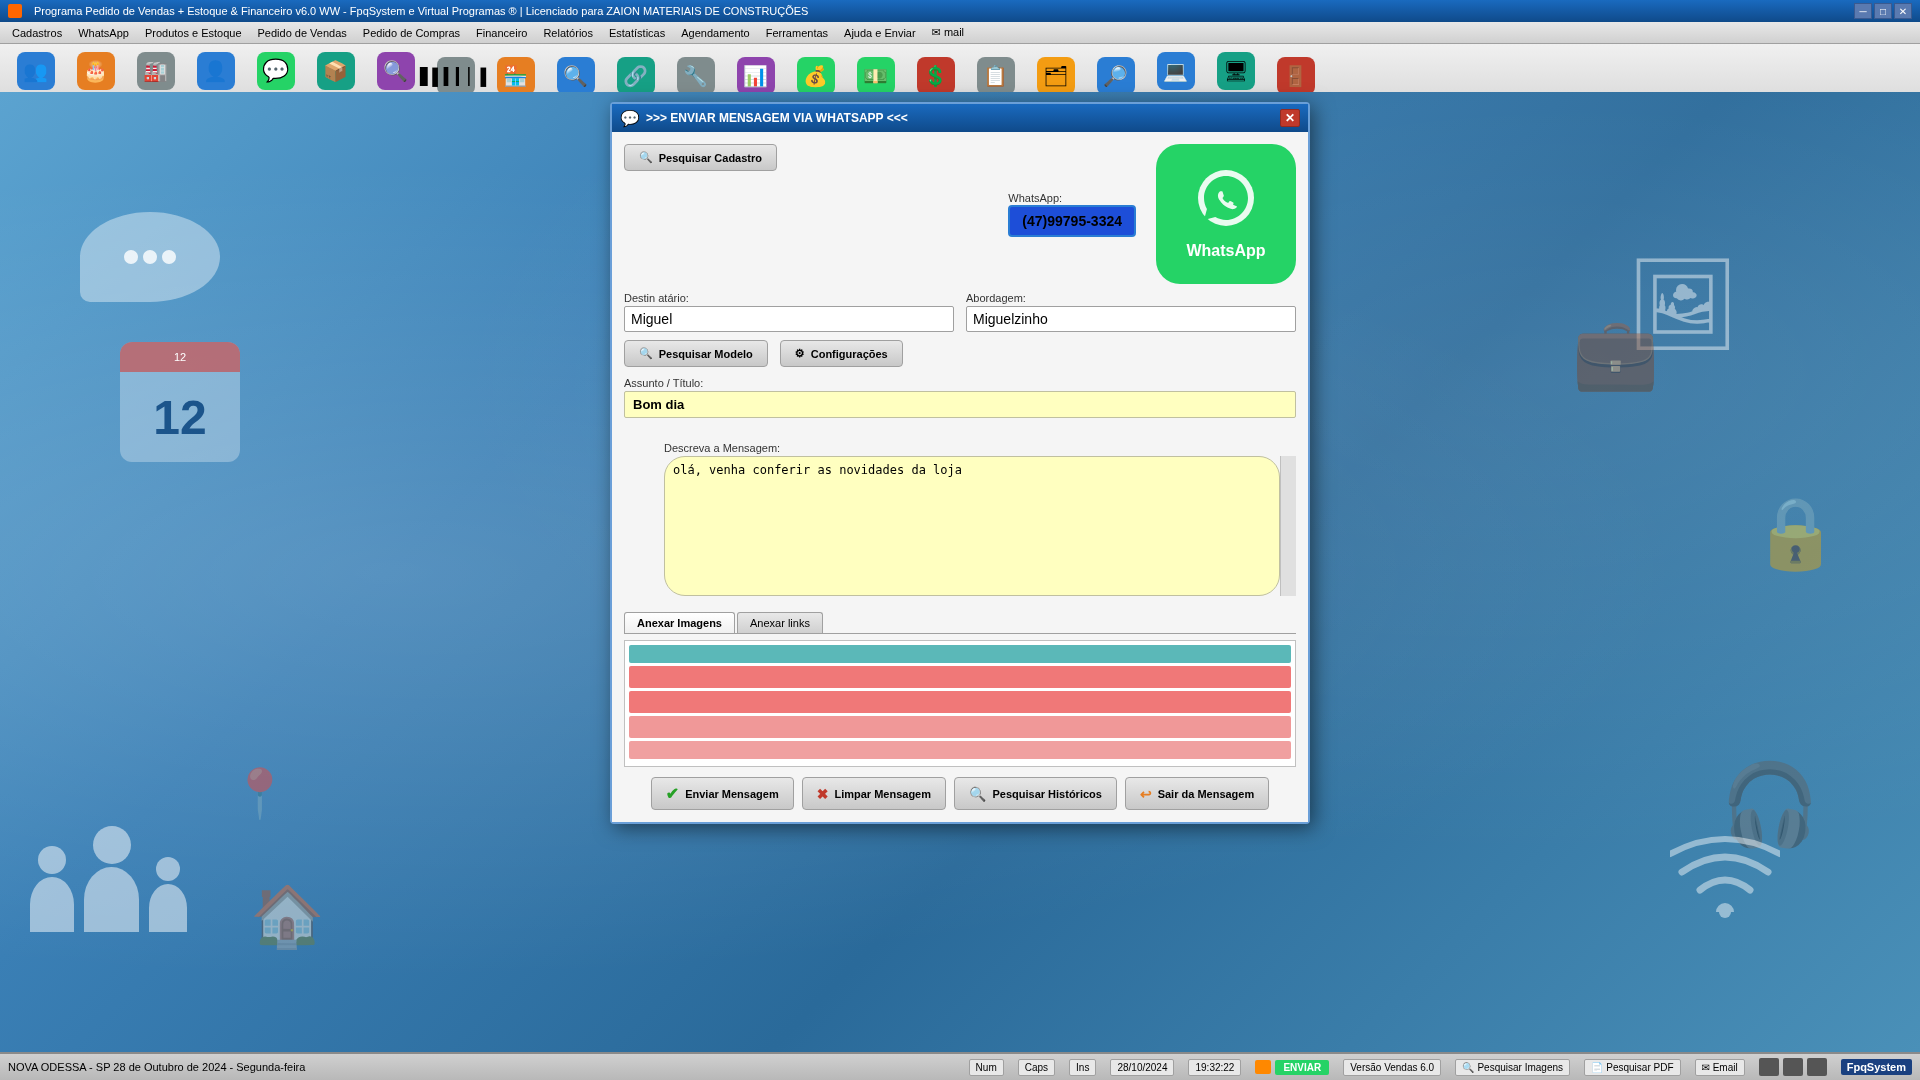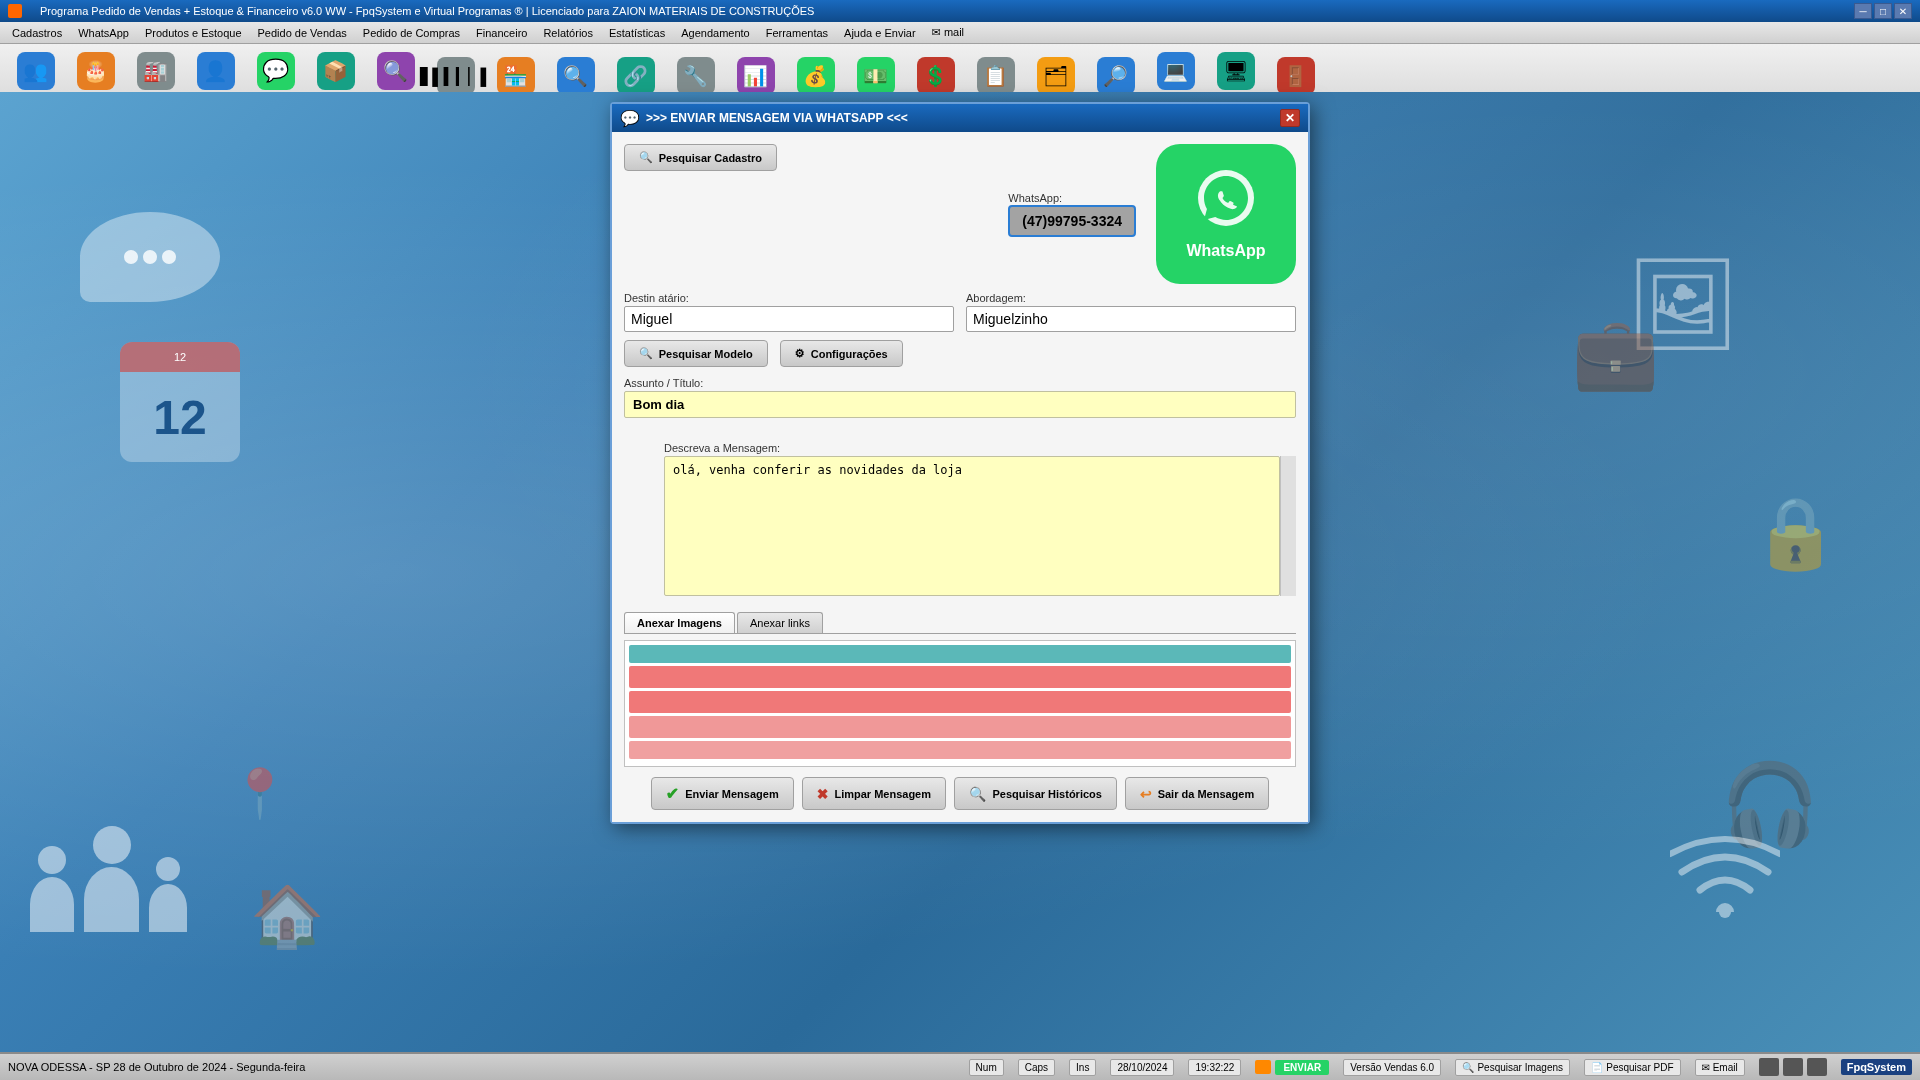--- a/index.html
+++ b/index.html
@@ -20,21 +20,21 @@
       display: flex;
       align-items: center;
       justify-content: space-between;
       padding: 0 8px;
       color: white;
       font-size: 11px;
     }
     .title-bar-left {
       display: flex;
       align-items: center;
-      gap: 18px;
+      gap: 12px;
     }
     .title-bar-icon {
       width: 14px;
       height: 14px;
       background: #ff6600;
       border-radius: 2px;
     }
     .title-bar-controls {
       display: flex;
       gap: 2px;
@@ -283,21 +283,21 @@
     .form-input {
       background: white;
       border: 1px solid #a0a0a0;
       border-radius: 2px;
       padding: 4px 6px;
       font-size: 14px;
       width: 100%;
     }
 
     .phone-display {
-      background: #a3a3a3;
+      background: #1d4ed8;
       border: 2px solid #2a7dd4;
       border-radius: 4px;
       padding: 6px 12px;
       font-size: 14px;
       font-weight: bold;
       color: #000;
       text-align: center;
     }
 
     
@@ -726,21 +726,21 @@
       </div>
 
       <div class="subject-section">
         <div class="label-text">Assunto / Título:</div>
         <input type="text" class="subject-input" value="Bom dia" style="">
       </div>
 
       <div class="message-section">
         <div class="label-text">Descreva a Mensagem:</div>
         <div class="textarea-wrapper">
-          <textarea class="message-textarea" style="width: calc(100% - 16px);">olá, venha conferir as novidades da loja</textarea>
+          <textarea class="message-textarea" style="width: calc(100% - 16px); border-radius: 21px;">olá, venha conferir as novidades da loja</textarea>
           <div class="textarea-scrollbar"></div>
         </div>
       </div>
 
       <div class="tabs-section">
         <div class="tabs-bar">
           <div class="tab active">Anexar Imagens</div>
           <div class="tab">Anexar links</div>
         </div>
         <div class="attachment-area">

